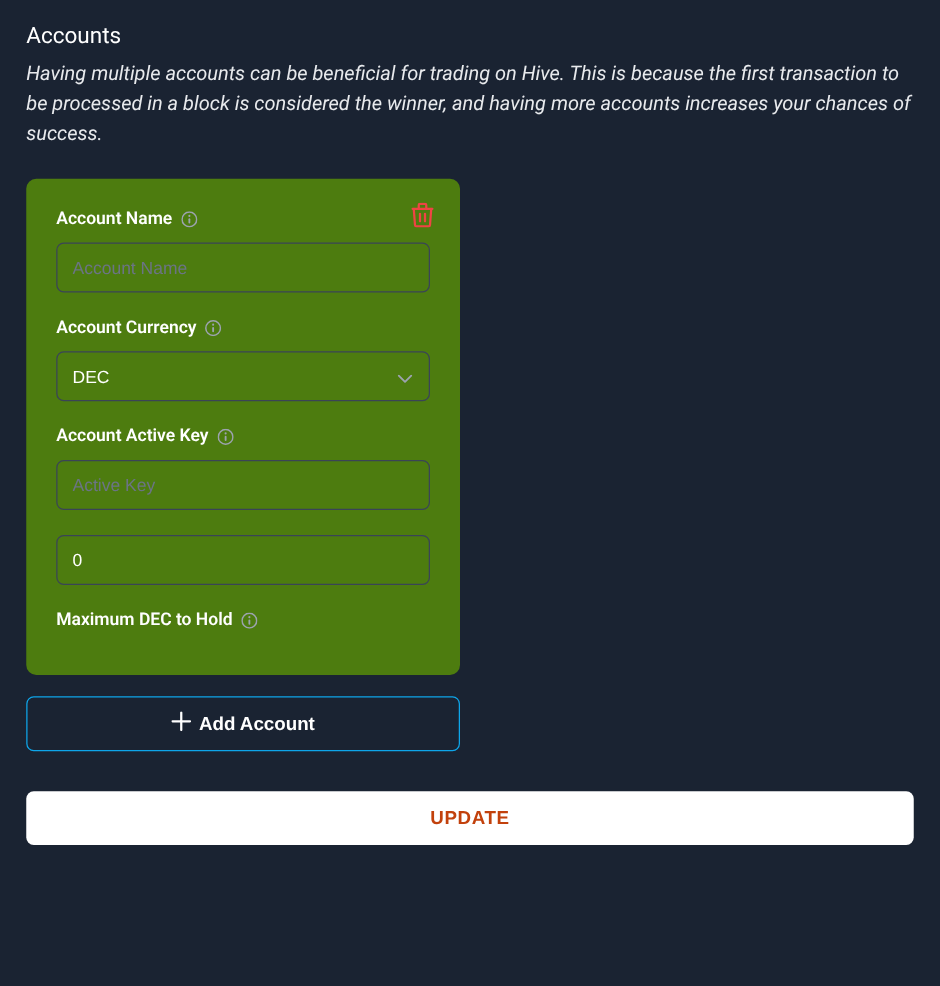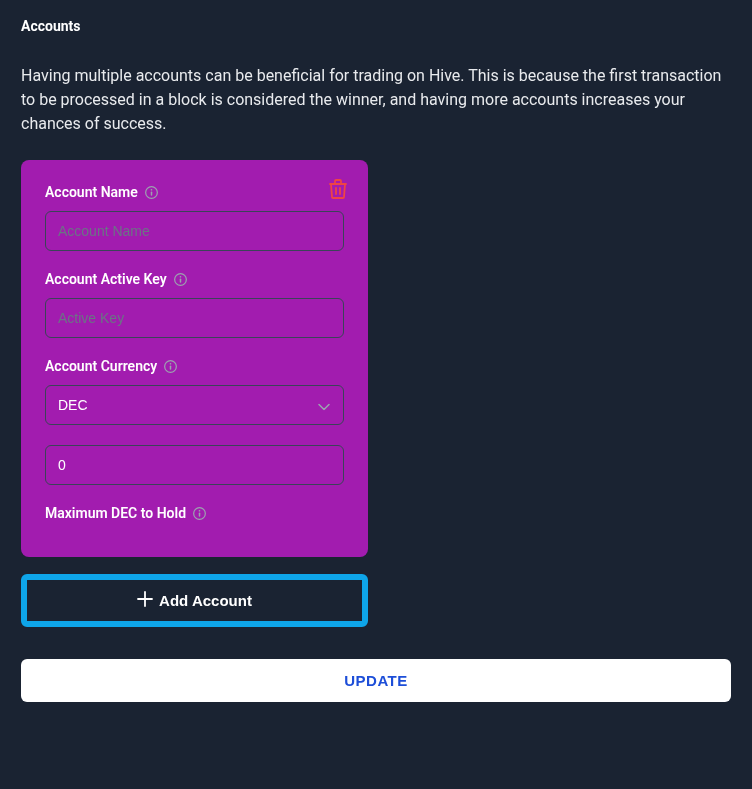--- a/index.html
+++ b/index.html
@@ -9,35 +9,36 @@
     }
     body {
       background-color: #1a2332;
       color: #ffffff;
       font-family: -apple-system, BlinkMacSystemFont, 'Segoe UI', Roboto, sans-serif;
       padding: 18px 21px;
       width: 752px;
       min-height: 789px;
     }
     .page-title {
-      font-size: 14px;
-      font-weight: 700;
-      margin-bottom: 30px;
+      font-size: 18px;
+      font-weight: 400;
+      margin-bottom: 8px;
     }
     .page-description {
       font-size: 16px;
       line-height: 1.5;
       color: #e8eaed;
       margin-bottom: 24px;
+      font-style: italic;
     }
     .account-cards {
       width: 347px;
     }
     .account-card {
-      background-color: #a21caf;
+      background-color: #4d7c0f;
       border-radius: 8px;
       padding: 24px;
       position: relative;
       margin-bottom: 17px;
     }
     .delete-btn {
       position: absolute;
       top: 20px;
       right: 20px;
       background: none;
@@ -103,42 +104,42 @@
     .select-chevron {
       position: absolute;
       right: 14px;
       top: 50%;
       transform: translateY(-50%);
       pointer-events: none;
     }
     .add-account-btn {
       width: 347px;
       background-color: transparent;
-      border: 6px solid #0ea5e9;
+      border: 1px solid #0ea5e9;
       border-radius: 6px;
       padding: 11px;
       font-size: 15px;
       font-weight: 600;
       color: #ffffff;
       cursor: pointer;
       display: flex;
       align-items: center;
       justify-content: center;
       gap: 6px;
       margin-bottom: 32px;
     }
     .update-btn {
       width: 100%;
       background-color: #ffffff;
       border: none;
       border-radius: 6px;
       padding: 13px;
       font-size: 15px;
       font-weight: 700;
-      color: #1d4ed8;
+      color: #c2410c;
       cursor: pointer;
       letter-spacing: 0.5px;
     }
   </style>
 </head>
 <body>
 
 
 
 <h1 class="page-title">Accounts</h1>
@@ -163,53 +164,53 @@
             <circle cx="7" cy="4" r="0.9" fill="#9ca3af"></circle>
             <rect x="6.2" y="6" width="1.6" height="4.5" rx="0.8" fill="#9ca3af"></rect>
           </svg>
         </span>
       </label>
       <input type="text" class="text-input" placeholder="Account Name" style="">
     </div>
 
     <div class="field-group">
       <label class="field-label">
-        <span>Account Active Key</span>
-        <span class="info-icon">
-          <svg width="13" height="13" viewBox="0 0 14 14" fill="none">
-            <circle cx="7" cy="7" r="6.3" stroke="#9ca3af" stroke-width="1.3"></circle>
-            <circle cx="7" cy="4" r="0.9" fill="#9ca3af"></circle>
-            <rect x="6.2" y="6" width="1.6" height="4.5" rx="0.8" fill="#9ca3af"></rect>
-          </svg>
-        </span>
-      </label>
-      <input type="text" class="text-input" placeholder="Active Key" style="">
-    </div>
-
-    <div class="field-group">
-      <label class="field-label">
         <span>Account Currency</span>
         <span class="info-icon">
           <svg width="13" height="13" viewBox="0 0 14 14" fill="none">
             <circle cx="7" cy="7" r="6.3" stroke="#9ca3af" stroke-width="1.3"></circle>
             <circle cx="7" cy="4" r="0.9" fill="#9ca3af"></circle>
             <rect x="6.2" y="6" width="1.6" height="4.5" rx="0.8" fill="#9ca3af"></rect>
           </svg>
         </span>
       </label>
       <div class="select-wrapper">
         <select class="select-input">
           <option>DEC</option>
         </select>
         <span class="select-chevron">
           <svg width="12" height="7" viewBox="0 0 12 7" fill="none">
             <path d="M1 1L6 6L11 1" stroke="#9ca3af" stroke-width="1.5" stroke-linecap="round" stroke-linejoin="round"></path>
           </svg>
         </span>
       </div>
+    </div>
+
+    <div class="field-group">
+      <label class="field-label">
+        <span>Account Active Key</span>
+        <span class="info-icon">
+          <svg width="13" height="13" viewBox="0 0 14 14" fill="none">
+            <circle cx="7" cy="7" r="6.3" stroke="#9ca3af" stroke-width="1.3"></circle>
+            <circle cx="7" cy="4" r="0.9" fill="#9ca3af"></circle>
+            <rect x="6.2" y="6" width="1.6" height="4.5" rx="0.8" fill="#9ca3af"></rect>
+          </svg>
+        </span>
+      </label>
+      <input type="text" class="text-input" placeholder="Active Key" style="">
     </div>
 
     <div class="field-group">
       <input type="text" class="text-input" value="0" style="">
     </div>
 
     <div class="field-group">
       <label class="field-label">
         <span>Maximum DEC to Hold</span>
         <span class="info-icon">

